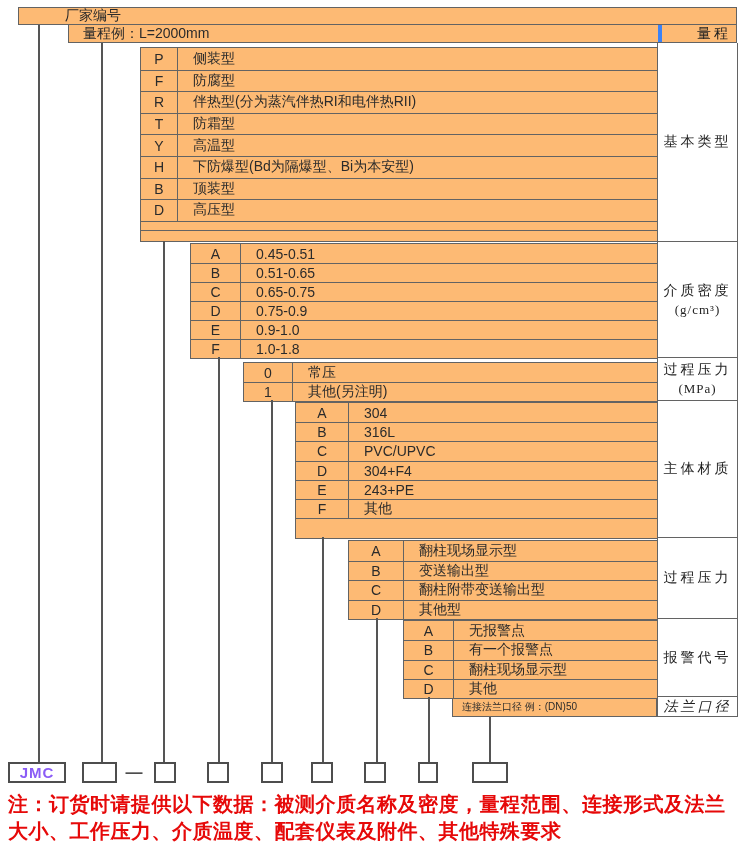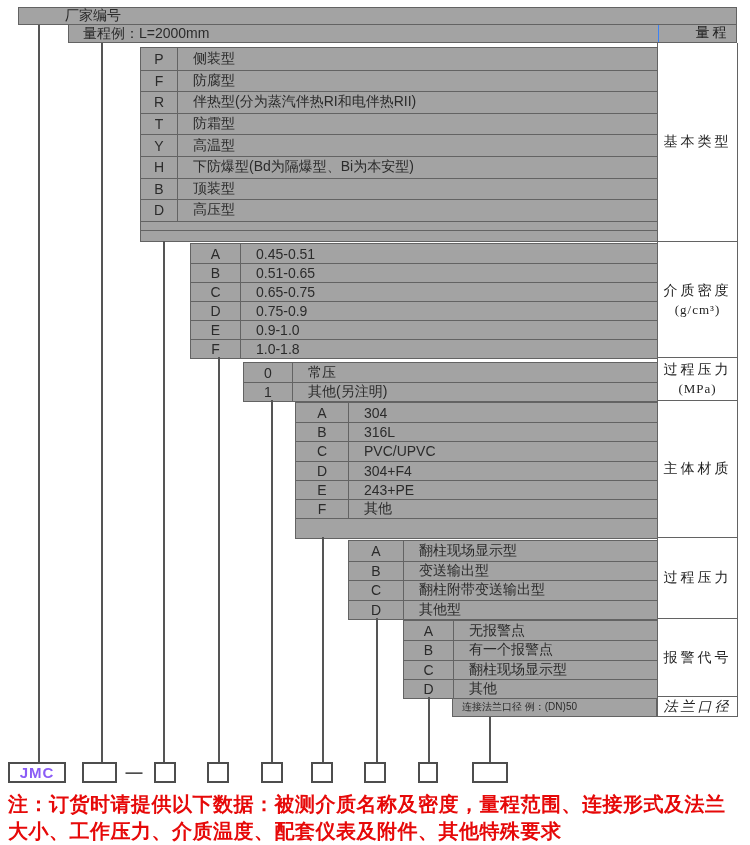--- a/index.html
+++ b/index.html
@@ -1,32 +1,32 @@
 <!DOCTYPE html>
 <html><head>
 <meta charset="utf-8">
 <style>
   html,body{margin:0;padding:0;background:#fff;}
   #diagram{
     position:relative;width:750px;height:845px;background:#ffffff;overflow:hidden;
     font-family:"Liberation Sans","DejaVu Sans",sans-serif;color:#2b2b2b;
   }
   .abs{position:absolute;box-sizing:border-box;}
-  .tbl{border:1px solid #636363;background:#a3a3a3;}
+  .tbl{border:1px solid #636363;background:#fdba74;}
   .srow{display:flex;box-sizing:border-box;align-items:stretch;}
   .bt{border-top:1px solid #636363;}
   .code{box-sizing:border-box;border-right:1px solid #636363;display:flex;align-items:center;justify-content:center;font-size:14px;flex:0 0 auto;}
   .desc{flex:1 1 auto;display:flex;align-items:center;padding-left:15px;font-size:14px;white-space:nowrap;overflow:hidden;}
   .vline{position:absolute;width:2px;background:#555;}
   .cbox{position:absolute;box-sizing:border-box;border:2px solid #4d4d4d;background:#fff;display:flex;align-items:center;justify-content:center;}
   #vendor-row{left:18px;top:7px;width:719px;height:18px;display:flex;align-items:center;padding-left:46px;font-size:14px;}
   #range-row{left:68px;top:24px;width:669px;height:19px;display:flex;align-items:center;}
   #range-text{padding-left:14px;font-size:14px;}
-  #range-cat{position:absolute;box-sizing:border-box;left:589px;top:0;width:80px;height:100%;border-left:1px solid #3b82f6;
-    display:flex;align-items:flex-end;justify-content:center;padding-left:28px;}
+  #range-cat{position:absolute;box-sizing:border-box;left:589px;top:0;width:80px;height:100%;border-left:4px solid #3b82f6;
+    display:flex;align-items:center;justify-content:center;padding-left:28px;}
   .cat-font{font-family:"Liberation Serif","DejaVu Serif",serif;font-size:14px;letter-spacing:3px;color:#1f1f1f;text-align:center;}
   #label-col{left:657px;top:43px;width:81px;height:674px;border-left:1px solid #636363;border-right:1px solid #636363;border-bottom:1px solid #636363;display:flex;flex-direction:column;}
   .label-cell{box-sizing:border-box;border-bottom:1px solid #636363;display:flex;flex-direction:column;align-items:center;justify-content:center;}
   .label-cell:last-child{border-bottom:none;font-style:italic;}
   .label-sub{letter-spacing:1px;font-size:13px;margin-top:2px;font-family:"Liberation Serif","DejaVu Serif",serif;color:#1f1f1f;}
   #flange-row{left:452px;top:696px;width:205px;height:21px;display:flex;align-items:center;}
   #flange-row span{padding-left:9px;font-size:10px;white-space:nowrap;}
   #model-dash{position:absolute;left:120px;top:762px;width:28px;height:21px;display:flex;align-items:center;justify-content:center;font-size:17px;font-weight:bold;color:#4d4d4d;}
   #jmc-label{font-size:15px;font-weight:bold;letter-spacing:1px;color:#8b5cf6;}
   #note{left:8px;top:791px;width:738px;font-weight:bold;font-size:20px;line-height:27px;letter-spacing:0.5px;}

